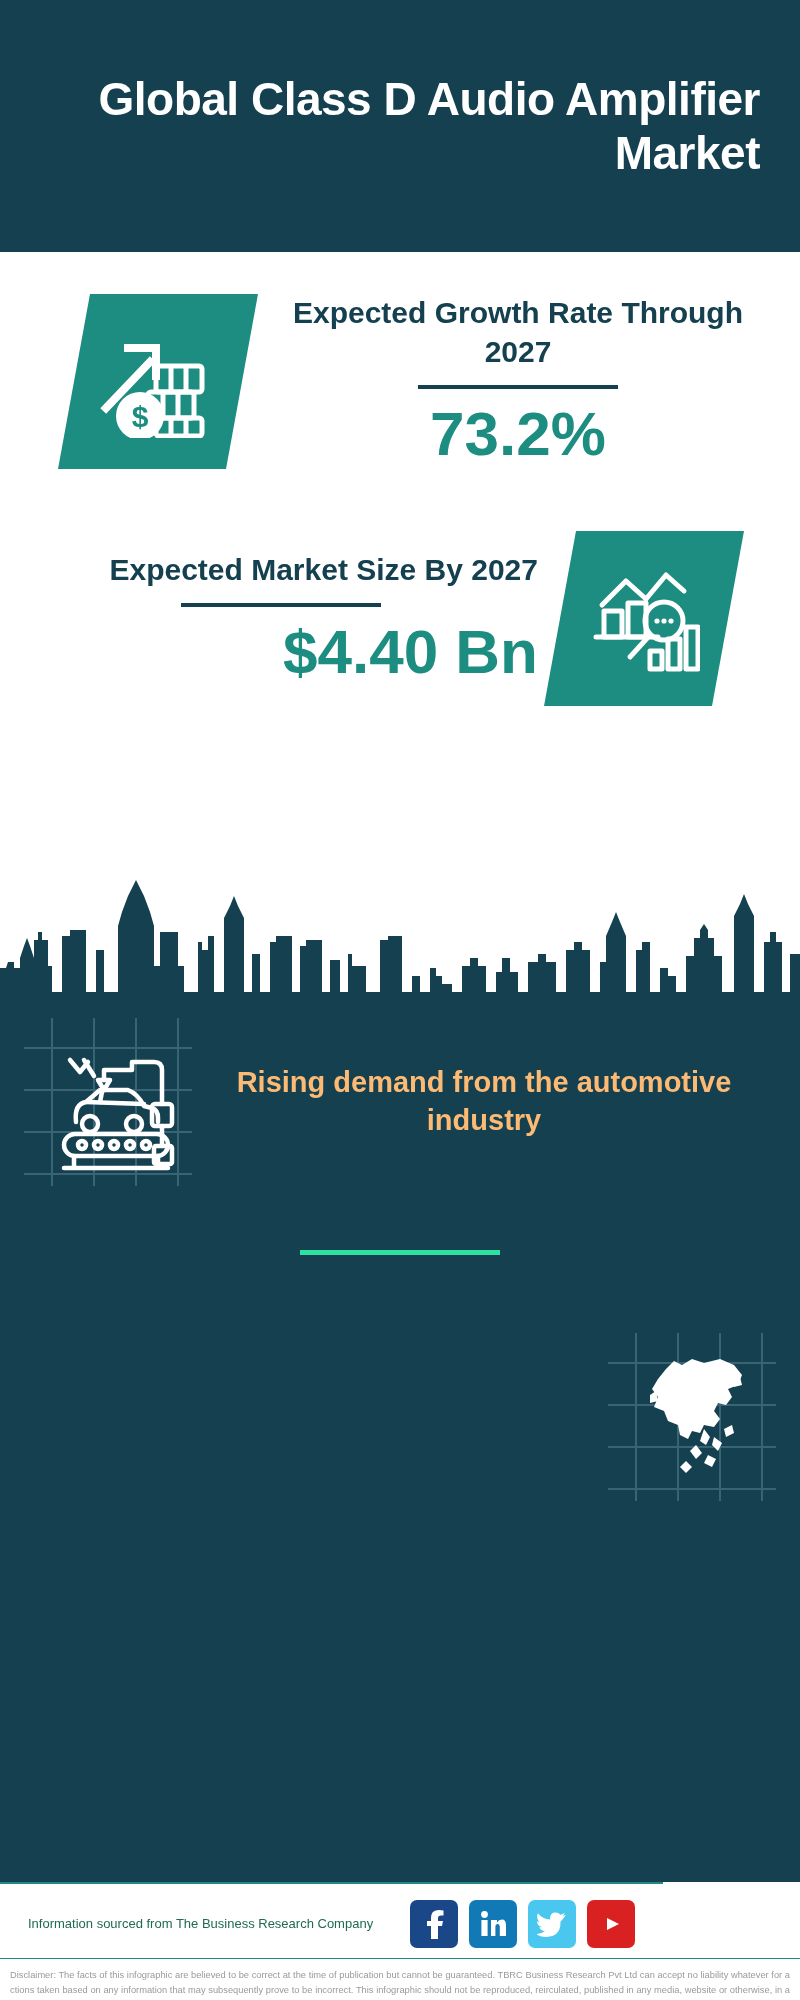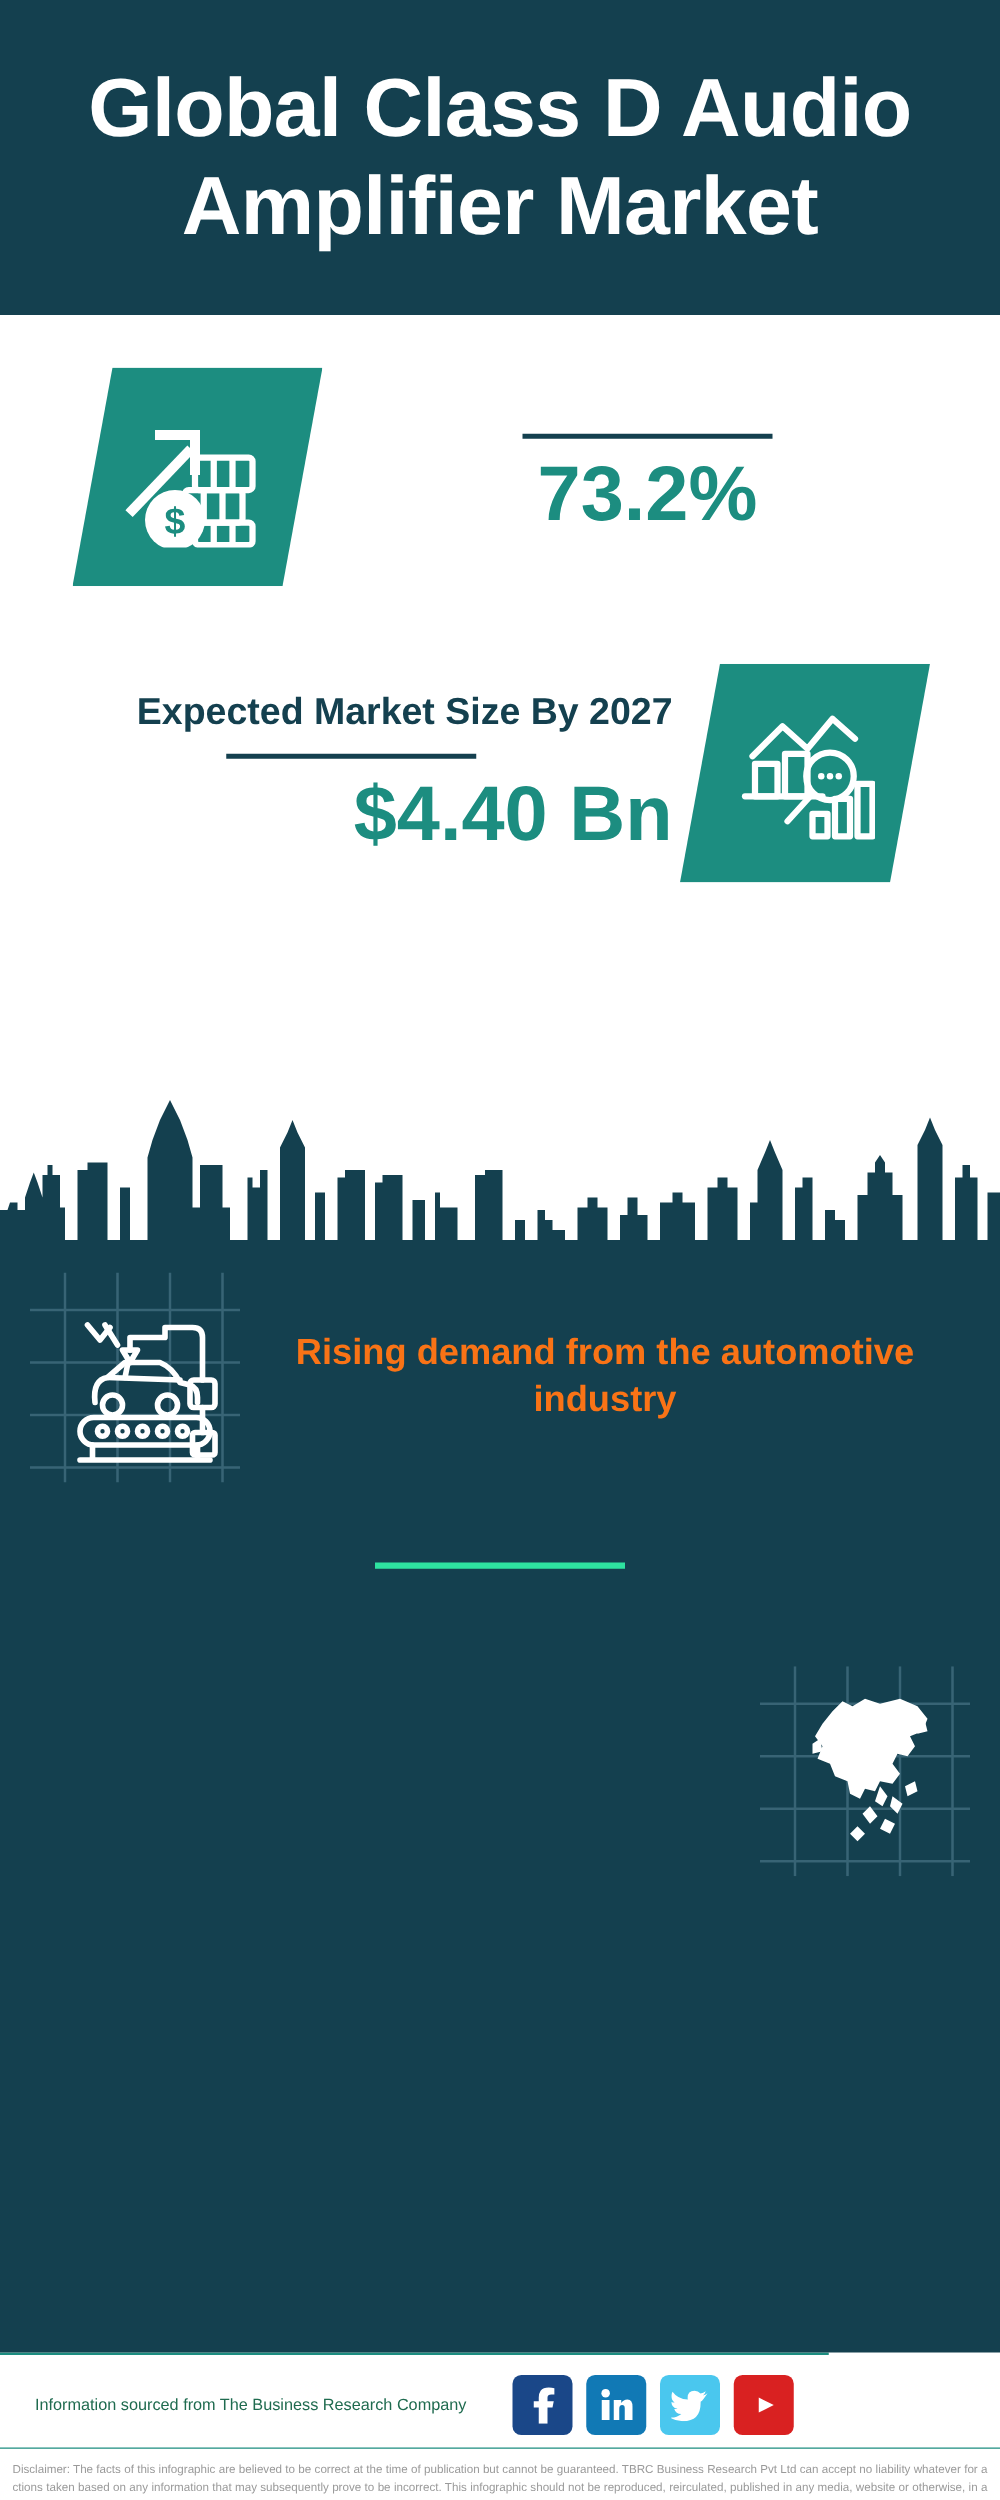--- a/index.html
+++ b/index.html
@@ -21,24 +21,24 @@
     width: 800px;
     height: 252px;
     background: #14404f;
     display: flex;
     align-items: center;
     justify-content: center;
     padding: 0 40px;
   }
   .header-title {
     color: #ffffff;
-    font-size: 66px;
+    font-size: 46px;
     font-weight: bold;
     line-height: 1.18;
-    text-align: center;
+    text-align: right;
     letter-spacing: -0.5px;
   }
 
   
   .stats {
     position: relative;
     width: 800px;
     height: 740px;
     background: #ffffff;
   }
@@ -126,21 +126,21 @@
     position: relative;
   }
   .grid-icon svg { display: block; }
 
   .insight-text {
     flex: 1 1 auto;
     text-align: center;
     padding: 0 10px;
   }
   .insight-hl {
-    color: #f97316;
+    color: #fdba74;
     font-size: 29px;
     font-weight: bold;
     line-height: 1.3;
   }
   .insight-sub {
     color: #ffffff;
     font-size: 28px;
     font-weight: normal;
     line-height: 1.3;
   }
@@ -224,20 +224,21 @@
             <line x1="80" y1="66" x2="80" y2="92"></line>
             <rect x="58" y="92" width="46" height="18" rx="3"></rect>
             <line x1="73" y1="92" x2="73" y2="110"></line>
             <line x1="88" y1="92" x2="88" y2="110"></line>
           </g>
           <circle cx="42" cy="90" r="24" fill="#ffffff"></circle>
           <text x="42" y="101" font-family="Liberation Sans, sans-serif" font-size="30" font-weight="bold" fill="#1c8d80" text-anchor="middle">$</text>
         </svg>
       </div>
       <div class="stat-text">
+        <div class="stat-label">Expected Growth Rate Through 2027</div>
         <hr class="stat-rule">
         <div class="stat-value">73.2%</div>
       </div>
     </div>
 
     <div class="stat-row row2">
       <div class="stat-text">
         <div class="stat-label">Expected Market Size By 2027</div>
         <hr class="stat-rule">
         <div class="stat-value">$4.40 Bn</div>

